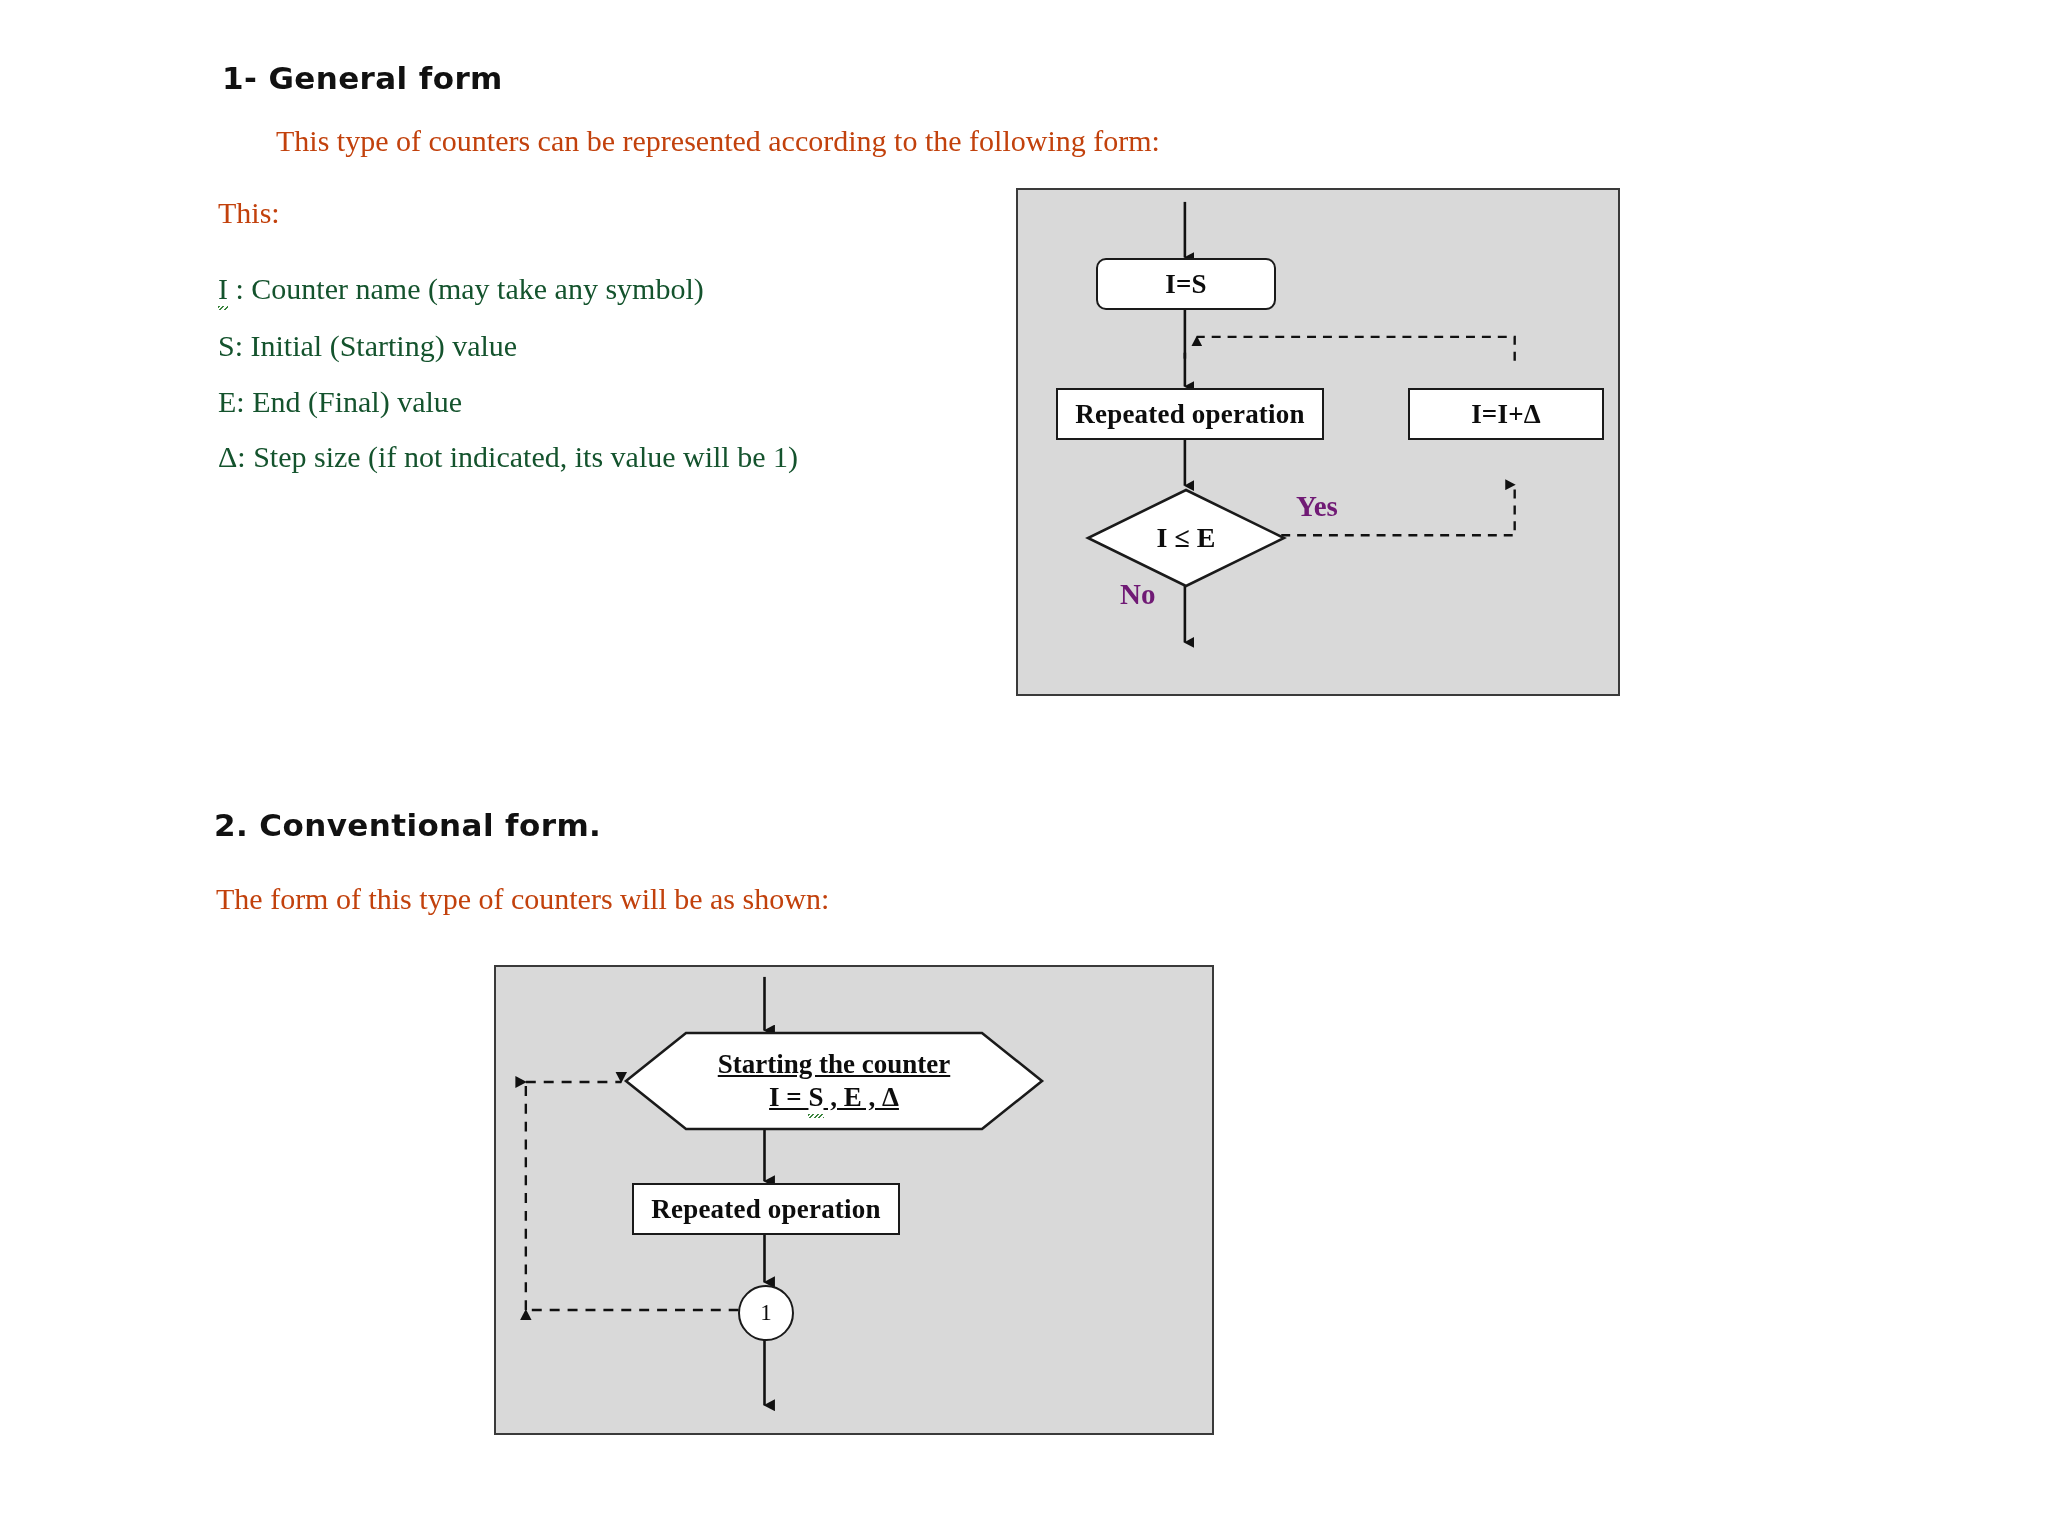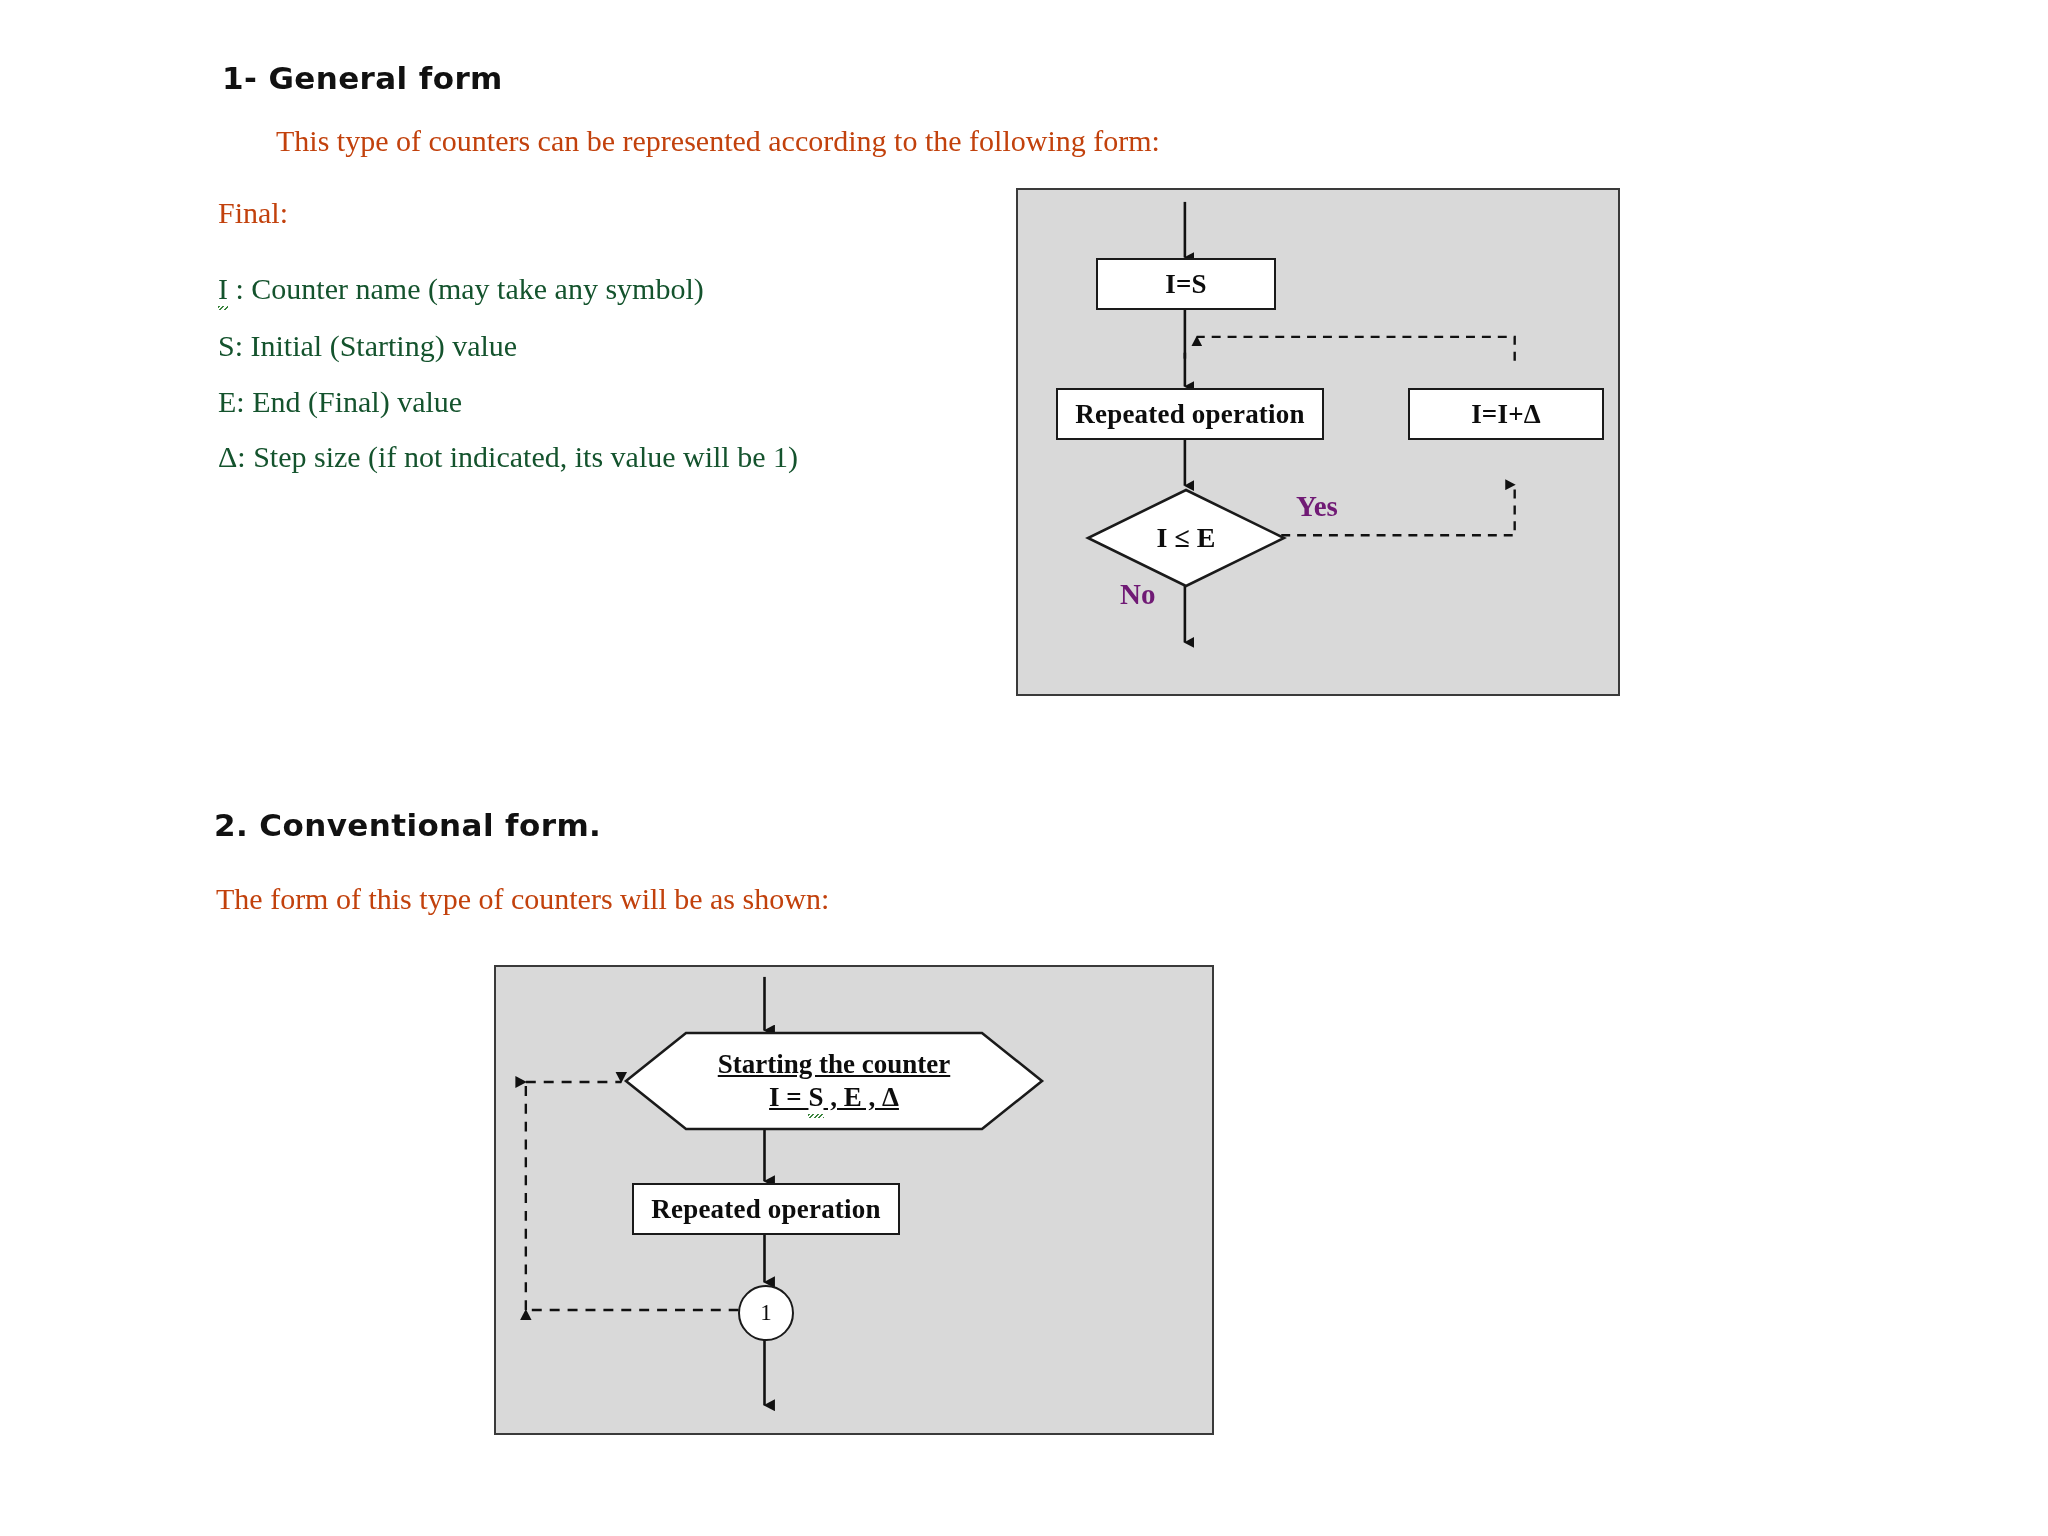--- a/index.html
+++ b/index.html
@@ -166,21 +166,21 @@
 </style>
 </head>
 <body>
 
 <div class="page">
 
   <div class="heading" id="heading-1">1- General form</div>
 
   <div class="body-text" id="intro-line">This type of counters can be represented according to the following form:</div>
 
-  <div class="body-text" id="where-label">Final:</div>
+  <div class="body-text" id="where-label">This:</div>
 
   <div class="def-line" id="def-0">
     <span class="spell">I</span><span> : </span><span>Counter name (may take any symbol)</span>
   </div>
 
   <div class="def-line" id="def-1">
     <span>S</span><span>: </span><span>Initial (Starting) value</span>
   </div>
 
   <div class="def-line" id="def-2">
@@ -216,21 +216,21 @@
 
       <line x1="168" y1="248" x2="168" y2="298" stroke="#111" stroke-width="2.6" marker-end="url(#arrow-d)"></line>
 
       <path d="M 265 348 L 500 348 L 500 297" fill="none" stroke="#111" stroke-width="2.4" stroke-dasharray="9 7" marker-end="url(#arrow-u)"></path>
 
       <path d="M 500 172 L 500 148 L 180 148" fill="none" stroke="#111" stroke-width="2.4" stroke-dasharray="9 7" marker-end="url(#arrow-l)"></path>
 
       <line x1="168" y1="398" x2="168" y2="456" stroke="#111" stroke-width="2.6" marker-end="url(#arrow-d)"></line>
     </svg>
 
-    <div class="node node-rect" style="left:78px; top:68px; width:180px; height:52px;">
+    <div class="node node-rect" style="left:78px; top:68px; width:180px; height:52px;border-radius:10px;">
       <span class="node-label">I=S</span>
     </div>
 
     <div class="node node-rect" style="left:38px; top:198px; width:268px; height:52px;">
       <span class="node-label">Repeated operation</span>
     </div>
 
     <div class="node node-rect" style="left:390px; top:198px; width:196px; height:52px;">
       <span class="node-label">I=I+Δ</span>
     </div>

